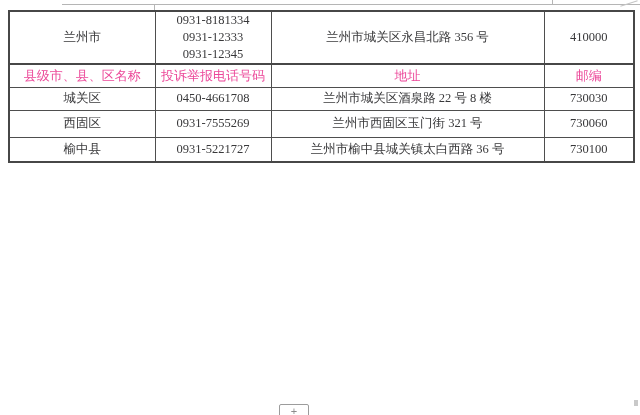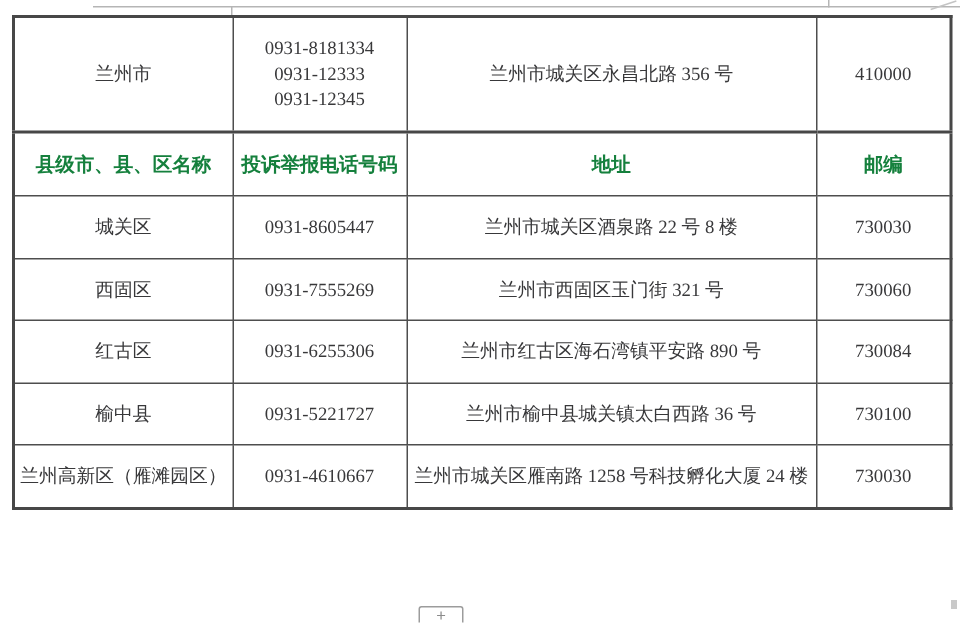--- a/index.html
+++ b/index.html
@@ -72,30 +72,30 @@
     table-layout: fixed;
     border: 2px solid #474747;
   }
   .tbl td, .tbl th {
     border: 1px solid #4e4e4e;
     text-align: center;
     vertical-align: middle;
     color: #38383a;
     font-size: 12.5px;
     line-height: 1.32;
-    padding: 12px 3px;
+    padding: 0 3px;
     overflow: hidden;
   }
   .tbl tr.city-row td {
     border-bottom: 2px solid #474747;
   }
   .tbl th {
-    font-weight: bold;
+    font-weight: normal;
     font-size: 13px;
-    color: #15803d;
+    color: #ec4899;
   }
   .phone-line {
     display: block;
     line-height: 17px;
   }
 </style>
 </head>
 <body>
 
 <div class="stage">
@@ -129,43 +129,31 @@
 
     <tr style="height:23px">
       <th>县级市、县、区名称</th>
       <th>投诉举报电话号码</th>
       <th>地址</th>
       <th>邮编</th>
     </tr>
 
     <tr style="height:23px">
       <td>城关区</td>
-      <td>0931-8605447</td>
+      <td>0450-4661708</td>
       <td>兰州市城关区酒泉路 22 号 8 楼</td>
       <td>730030</td>
     </tr>
     <tr style="height:27px">
       <td>西固区</td>
       <td>0931-7555269</td>
       <td>兰州市西固区玉门街 321 号</td>
       <td>730060</td>
     </tr>
-    <tr style="height:37px">
-      <td>红古区</td>
-      <td>0931-6255306</td>
-      <td>兰州市红古区海石湾镇平安路 890 号</td>
-      <td>730084</td>
-    </tr>
     <tr style="height:25px">
       <td>榆中县</td>
       <td>0931-5221727</td>
       <td>兰州市榆中县城关镇太白西路 36 号</td>
       <td>730100</td>
     </tr>
-    <tr style="height:33px">
-      <td>兰州高新区（雁滩园区）</td>
-      <td>0931-4610667</td>
-      <td>兰州市城关区雁南路 1258 号科技孵化大厦 24 楼</td>
-      <td>730030</td>
-    </tr>
   </tbody>
     </table>
 </div>
 
 </body></html>

